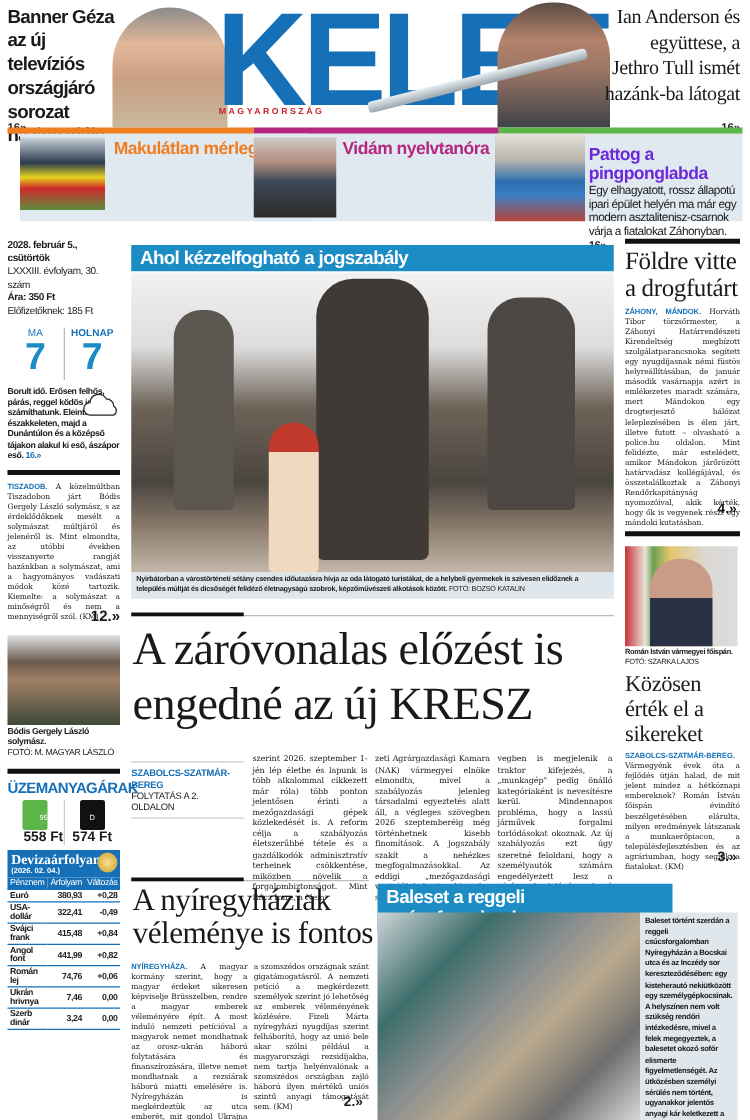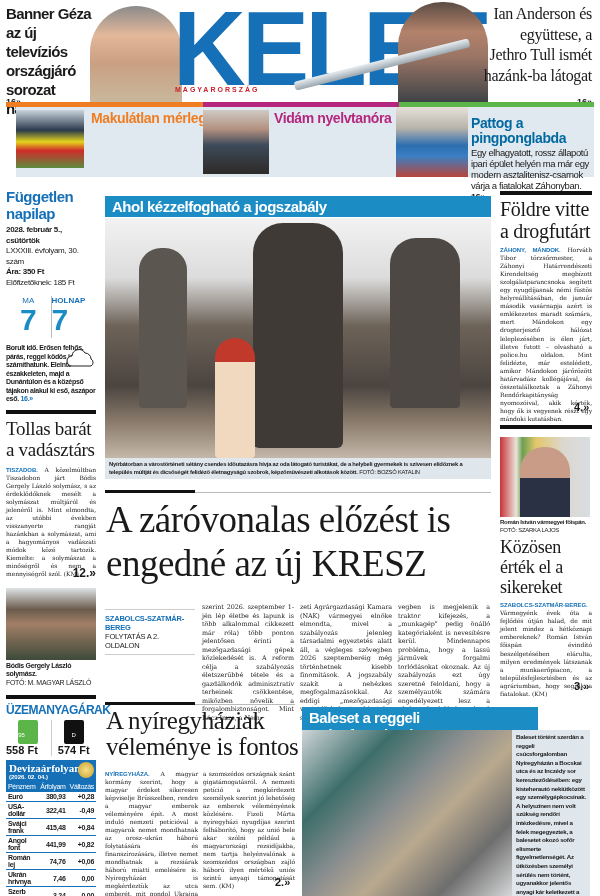--- a/index.html
+++ b/index.html
@@ -59,58 +59,56 @@
 </div>
 <div class="abs teaser-box" style="left:203px;width:196px">
   <div class="abs" style="left:0;top:3px;width:66px;height:64px;background:linear-gradient(180deg,#cfcac4 0,#b39080 30%,#3d4a5a 55%,#2e2a27 100%)"></div>
   <div class="abs" style="left:71px;top:4px;width:123px">
     <div class="teaser-title" style="color:#b5277e">Vidám nyelvtanóra</div>
   </div>
 </div>
 <div class="abs teaser-box" style="left:399px;width:195px">
   <div class="abs" style="left:-3px;top:0;width:72px;height:70px;background:linear-gradient(180deg,#e6e1d8 0,#b8b3ab 30%,#2c6fb0 55%,#3a7fc4 70%,#b8453a 100%)"></div>
   <div class="abs" style="left:72px;top:9px;width:122px">
-    <div class="teaser-title" style="color:#0369a1">Pattog a pingponglabda</div>
+    <div class="teaser-title" style="color:#6d28d9">Pattog a pingponglabda</div>
     <div class="teaser-text"><span>Egy elhagyatott, rossz állapotú ipari épület helyén ma már egy modern asztalitenisz-csarnok várja a fiatalokat Záhonyban.</span> <b class="ref">16»</b></div>
   </div>
 </div>
 
 <div class="abs" id="leftcol">
-  <div class="sec-head">Független napilap</div>
   <div class="meta" style="margin-top:3px;font-weight:bold">2028. február 5., csütörtök</div>
   <div class="meta">LXXXIII. évfolyam, 30. szám</div>
   <div class="meta" style="font-weight:bold">Ára: 350 Ft</div>
   <div class="meta" style="font-weight:normal">Előfizetőknek: 185 Ft</div>
   <div style="display:flex;margin-top:8px;height:42px">
     <div style="flex:1;text-align:center;border-right:1px solid #bbb">
       <div style="color:#1570b8;font-weight:normal;font-size:8px">MA</div>
       <div style="color:#1b8cc4;font-weight:900;font-size:30px;line-height:30px">7</div>
     </div>
-    <div style="flex:1;">
+    <div style="flex:1;text-align:center">
       <div style="color:#1570b8;font-weight:bold;font-size:8px">HOLNAP</div>
       <div style="color:#1b8cc4;font-weight:900;font-size:30px;line-height:30px">7</div>
     </div>
   </div>
   <div style="position:relative;margin-top:6px">
     <svg class="abs" style="right:0;top:2px" width="30" height="22" viewBox="0 0 30 22">
         <path d="M6 20 a5 5 0 0 1 0-10 a7 7 0 0 1 13-3 a6 6 0 0 1 6 6 a4 4 0 0 1 0 7 z" fill="#fff" stroke="#222" stroke-width="1"></path>
       </svg>
     <div class="small" style="font-weight:bold;padding-right:0"><span>Borult idő. Erősen felhős, párás, reggel ködös időre számíthatunk. Eleinte északkeleten, majd a Dunántúlon és a középső tájakon alakul ki eső, ászápor eső.</span> <span style="color:#1570b8">16.»</span></div>
   </div>
   <div class="blk" style="margin-top:6px"></div>
-  <div class="lserif" style="font-size:19px;line-height:21px;margin-top:4px;letter-spacing:-0.3px">Tollas barát a vadásztárs</div>
   <div class="body" style="margin-top:6px;font-size:6px;line-height:8px"><span class="place">TISZADOB.</span> <span>A közelmúltban Tiszadobon járt Bódis Gergely László solymász, s az érdeklődőknek mesélt a solymászat múltjáról és jelenéről is. Mint elmondta, az utóbbi években visszanyerte rangját hazánkban a solymászat, ami a hagyományos vadászati módok közé tartozik. Kiemelte: a solymászat a minőségről és nem a mennyiségről szól. (KM)</span></div>
   <div class="ref" style="text-align:right;font-size:12px;margin-top:-12px">12.»</div>
   <div style="margin-top:8px;height:72px;background:linear-gradient(180deg,#dfe3e6 0,#6b5b4d 30%,#a17f66 50%,#3e4a3a 100%)"></div>
   <div class="small" style="font-weight:bold;margin-top:2px">Bódis Gergely László solymász.</div>
   <div class="small">FOTÓ: M. MAGYAR LÁSZLÓ</div>
   <div class="blk" style="margin-top:8px"></div>
   <div class="sec-head" style="font-size:12px;margin-top:4px">ÜZEMANYAGÁRAK</div>
   <div style="display:flex;margin-top:3px">
-    <div style="flex:1;text-align:left;border-right:1px solid #ccc">
+    <div style="flex:1;text-align:right;border-right:1px solid #ccc">
       <div style="width:20px;height:24px;margin:0 auto;background:#5cb548;border-radius:2px;color:#fff;font-size:6px;padding-top:12px">95</div>
       <div style="font-weight:900;font-size:11px">558 Ft</div>
     </div>
     <div style="flex:1;text-align:center">
       <div style="width:20px;height:24px;margin:0 auto;background:#111;border-radius:2px;color:#fff;font-size:6px;padding-top:12px">D</div>
       <div style="font-weight:900;font-size:11px">574 Ft</div>
     </div>
   </div>
   <div style="background:#1570b8;color:#fff;margin-top:4px;padding:2px 3px;position:relative">
     <div class="lserif" style="font-weight:bold;font-size:11px">Devizaárfolyam</div>

